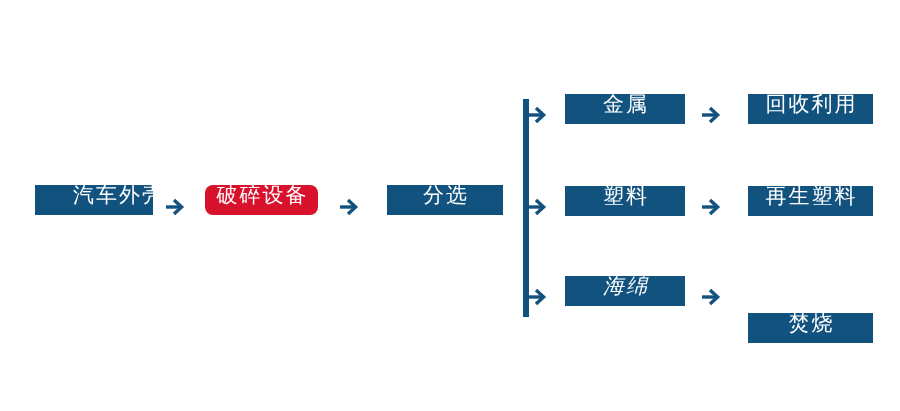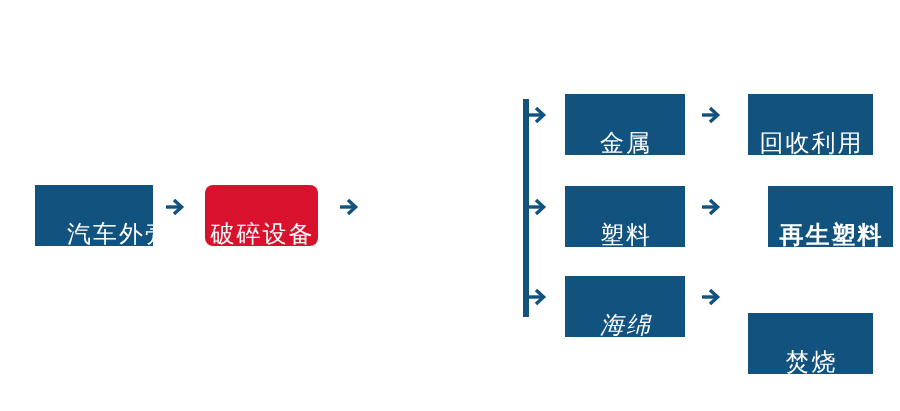--- a/index.html
+++ b/index.html
@@ -15,27 +15,27 @@
   }
   .canvas{
     position:relative;
     width:900px;
     height:411px;
     background:var(--background,#fff);
     overflow:hidden;
   }
   .node{
     position:absolute;
-    height:61px;
+    height:30px;
     display:flex;
-    align-items:flex-end;
+    align-items:flex-start;
     justify-content:center;
     background:var(--primary,#12527F);
     color:var(--text,#fff);
-    font-size:24px;
+    font-size:21px;
     letter-spacing:2px;
     text-indent:2px;
     white-space:nowrap;
     line-height:1;
   }
   .node.red{
     background:var(--highlight,#D8122D);
   }
   .arrow{
     position:absolute;
@@ -65,20 +65,23 @@
 
   <div class="node red" style="left:205px;top:185px;width:113px;border-radius:8px;">
     <span>破碎设备</span>
   </div>
 
   <svg class="arrow" style="left:339px;top:198px;" viewBox="0 0 24 18">
     <path d="M1 9 H16" fill="none" stroke="currentColor" stroke-width="3.4"></path>
     <path d="M9 2 L16.6 9 L9 16" fill="none" stroke="currentColor" stroke-width="3.4"></path>
   </svg>
 
+  <div class="node" style="left:387px;top:185px;width:116px;">
+    <span>分选</span>
+  </div>
 
   <div class="vline" style="left:523px;top:99px;height:218px;"></div>
 
   <svg class="arrow" style="left:527px;top:106px;" viewBox="0 0 24 18">
     <path d="M1 9 H16" fill="none" stroke="currentColor" stroke-width="3.4"></path>
     <path d="M9 2 L16.6 9 L9 16" fill="none" stroke="currentColor" stroke-width="3.4"></path>
   </svg>
   <svg class="arrow" style="left:527px;top:198px;" viewBox="0 0 24 18">
     <path d="M1 9 H16" fill="none" stroke="currentColor" stroke-width="3.4"></path>
     <path d="M9 2 L16.6 9 L9 16" fill="none" stroke="currentColor" stroke-width="3.4"></path>
@@ -99,21 +102,21 @@
     <span>回收利用</span>
   </div>
 
   <div class="node" style="left:565px;top:186px;width:120px;">
     <span>塑料</span>
   </div>
   <svg class="arrow" style="left:701px;top:198px;" viewBox="0 0 24 18">
     <path d="M1 9 H16" fill="none" stroke="currentColor" stroke-width="3.4"></path>
     <path d="M9 2 L16.6 9 L9 16" fill="none" stroke="currentColor" stroke-width="3.4"></path>
   </svg>
-  <div class="node" style="left:768px;top:186px;width:125px;font-weight:bold;">
+  <div class="node" style="left:748px;top:186px;width:125px;">
     <span>再生塑料</span>
   </div>
 
   <div class="node" style="left:565px;top:276px;width:120px;font-style:italic;">
     <span>海绵</span>
   </div>
   <svg class="arrow" style="left:701px;top:288px;" viewBox="0 0 24 18">
     <path d="M1 9 H16" fill="none" stroke="currentColor" stroke-width="3.4"></path>
     <path d="M9 2 L16.6 9 L9 16" fill="none" stroke="currentColor" stroke-width="3.4"></path>
   </svg>

